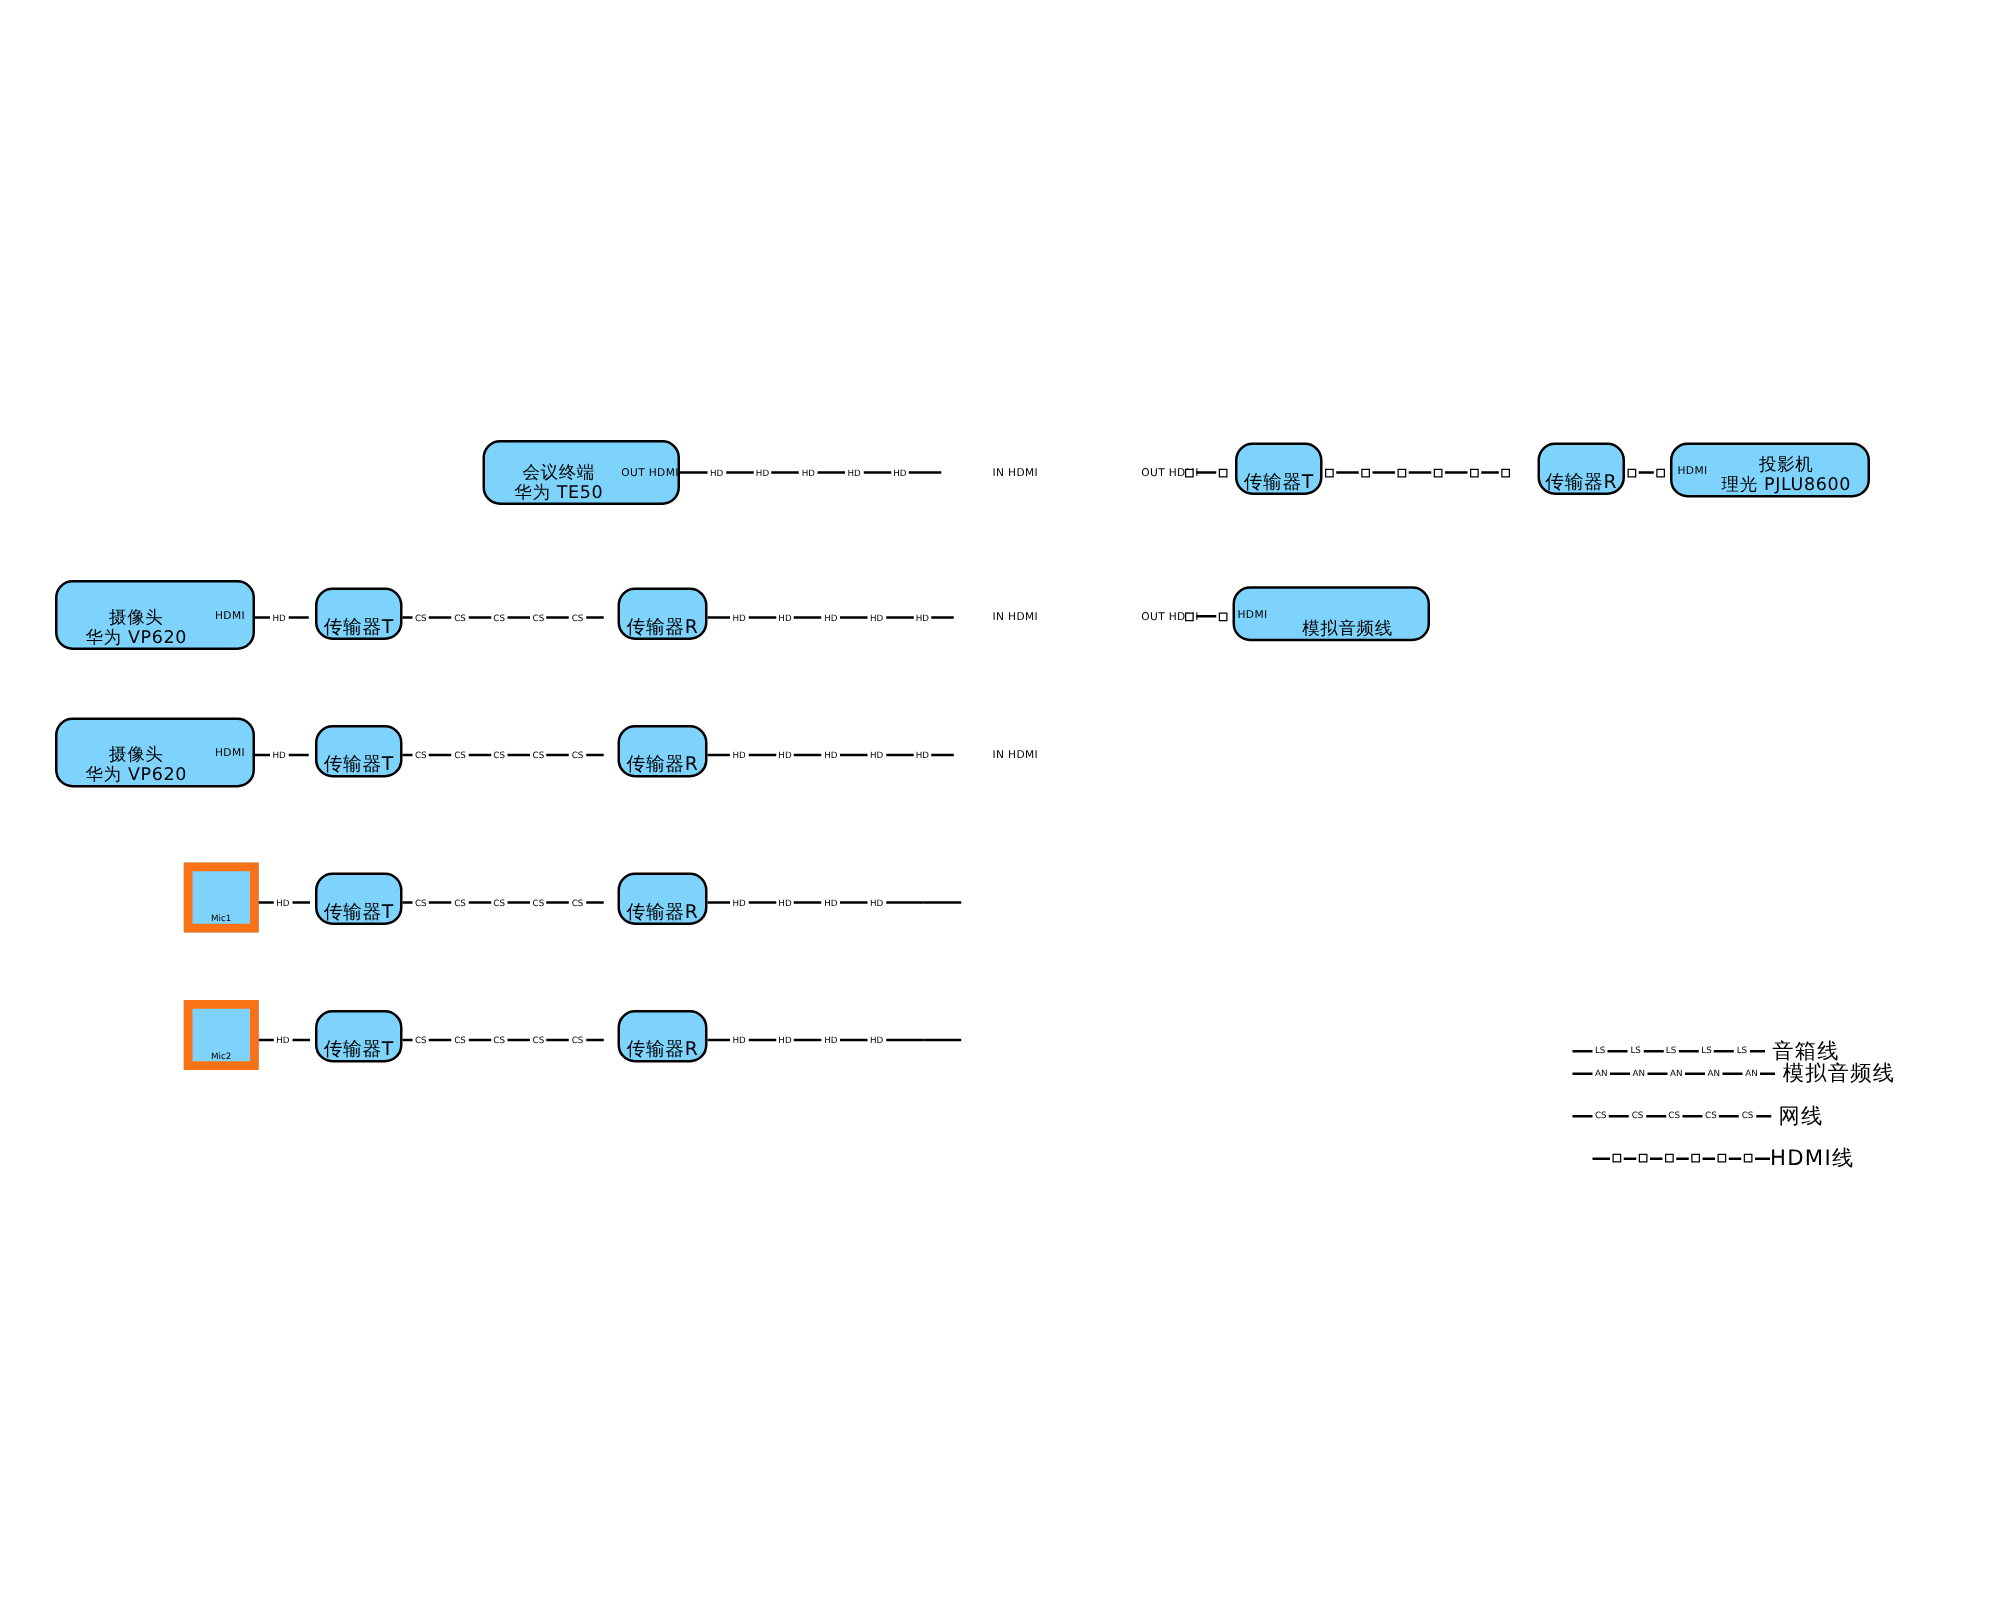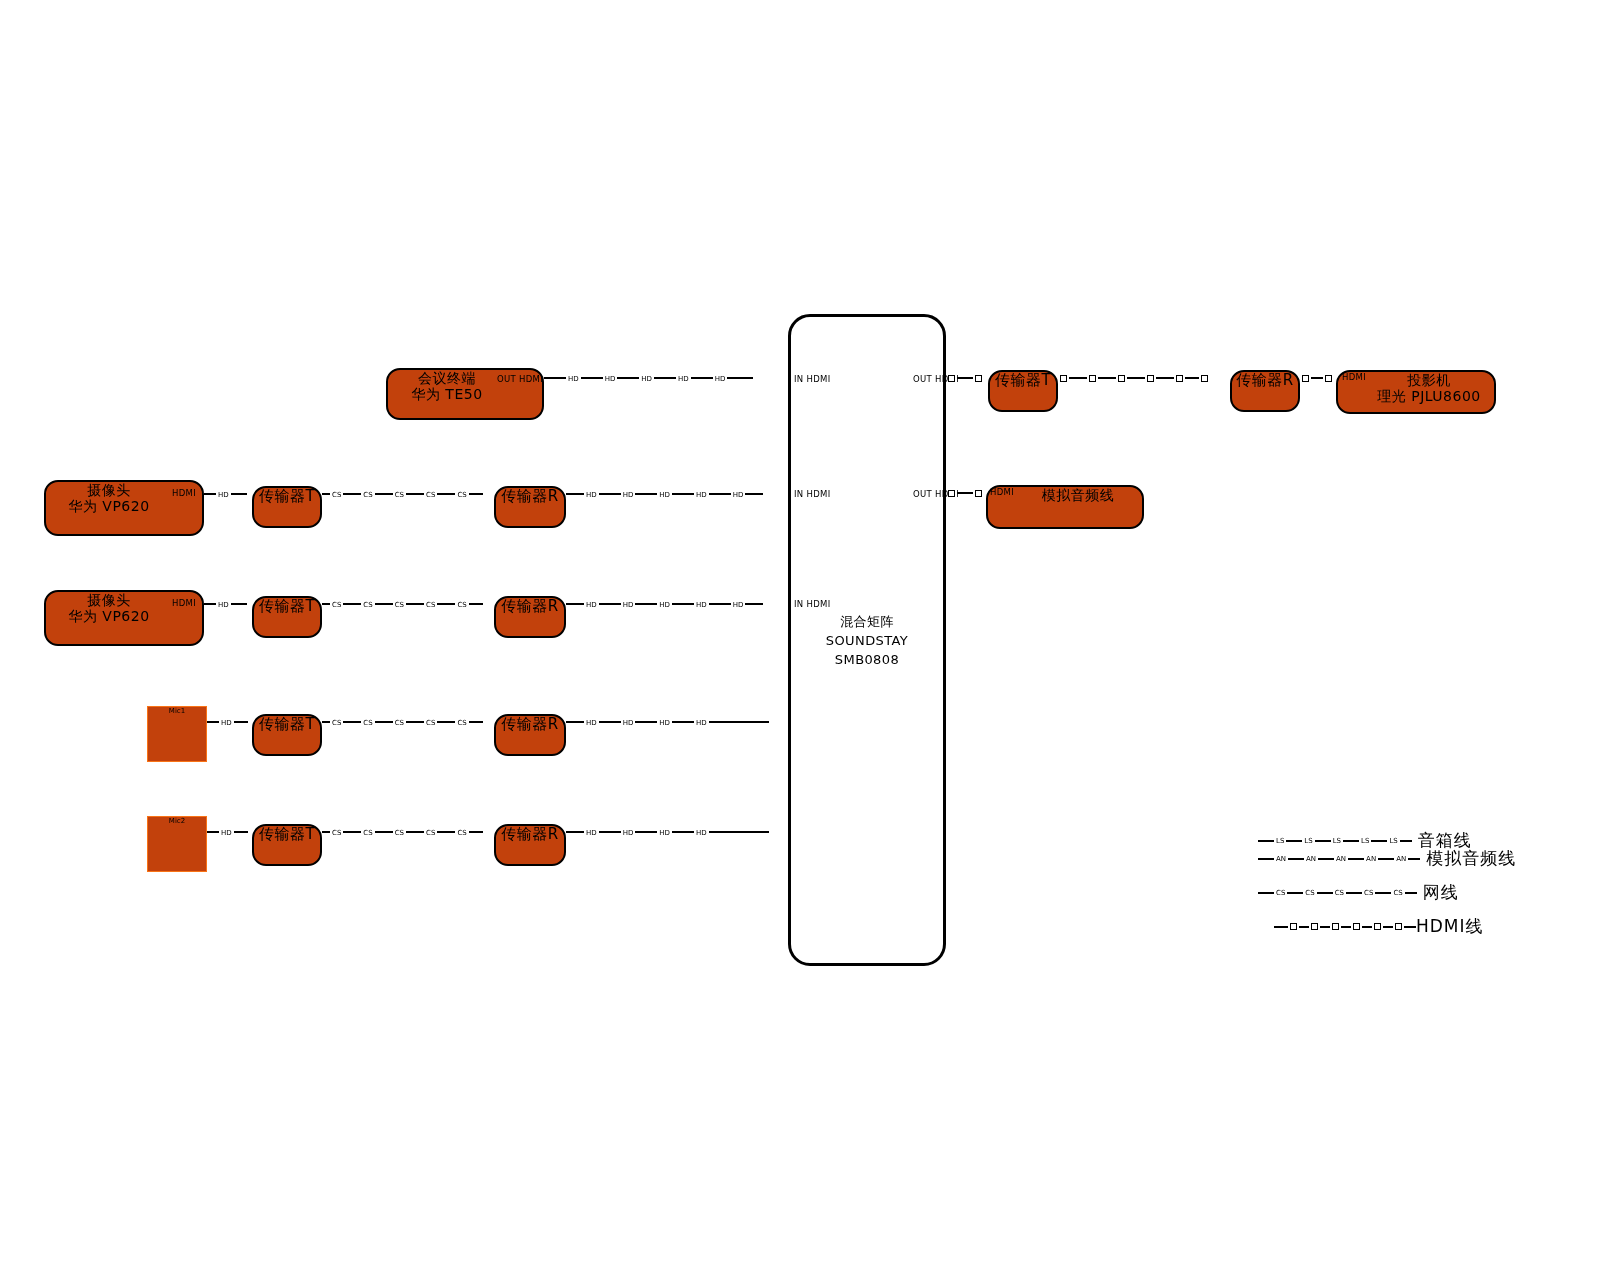--- a/index.html
+++ b/index.html
@@ -4,41 +4,40 @@
 <style>
   html,body{margin:0;padding:0;background:#ffffff;}
   body{width:1600px;height:1280px;font-family:"DejaVu Sans","Liberation Sans",sans-serif;color:#000;}
   #stage{position:relative;width:1600px;height:1280px;overflow:hidden;}
 
   
   .node{
     position:absolute;
     box-sizing:border-box;
     border:2px solid #000;
-    background:#c2410c;
+    background:#7dd3fc;
     display:flex;
-    align-items:flex-start;
+    align-items:flex-end;
     justify-content:center;
     text-align:center;
     line-height:1.15;
-    margin-top:16px;
   }
   .node.round{border-radius:14px;}
   .node .lbl{display:block;}
   .node .lbl .l1,.node .lbl .l2,.node .lbl .l3{display:block;white-space:nowrap;}
 
   .cjk{font-family:"DejaVu Sans","Liberation Sans",sans-serif;}
 
   
   .t-dev{font-size:15px;letter-spacing:0.5px;}
   .t-dev2{font-size:14px;letter-spacing:0.5px;}
   .t-tiny{font-size:7px;}
 
   
-  .node.thin{border:1px solid #f97316;border-radius:0;}
+  .node.thin{border:7px solid #f97316;border-radius:0;}
 
   
   #matrix{
     position:absolute;
     border:3px solid #000;
     border-radius:22px;
     background:#fff;
     box-sizing:border-box;
   }
   #matrix .mtxt{
@@ -94,27 +93,20 @@
     font-size:17px;
     white-space:nowrap;
     letter-spacing:1px;
   }
 </style>
 </head>
 <body>
 
 <div id="stage">
 
-  <div id="matrix" style="left:788px;top:314px;width:158px;height:652px;">
-    <div class="mtxt cjk" style="top:296px;">
-      <span>混合矩阵</span><br>
-      <span>SOUNDSTAY</span><br>
-      <span>SMB0808</span>
-    </div>
-  </div>
 
   <div class="port" style="left:794px;top:374px;">IN HDMI</div>
   <div class="port" style="left:794px;top:489px;">IN HDMI</div>
   <div class="port" style="left:794px;top:599px;">IN HDMI</div>
 
   <div class="port" style="left:913px;top:374px;">OUT HDMI</div>
   <div class="port" style="left:913px;top:489px;">OUT HDMI</div>
 
   <div class="node round" style="left:386px;top:352px;width:158px;height:52px;">
     <span class="lbl cjk t-dev2" style="margin-right:36px;">

